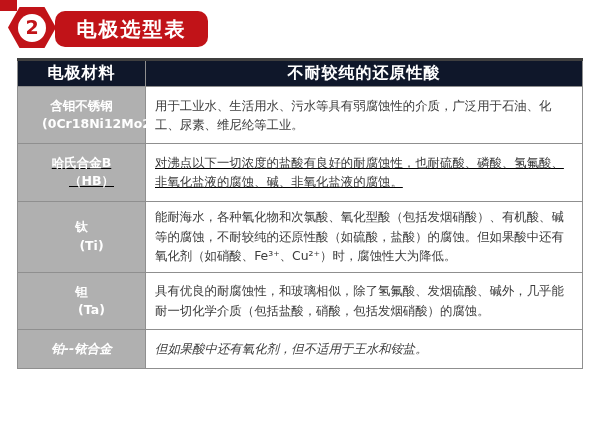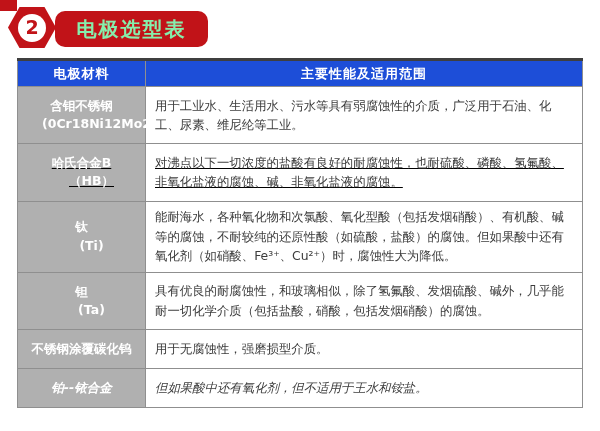--- a/index.html
+++ b/index.html
@@ -25,38 +25,38 @@
   .hex-badge .badge-number {
     color: #c11318; font-weight: bold; font-size: 19px; line-height: 1;
   }
   .title-banner {
     position: absolute; left: 55px; top: 11px; width: 153px; height: 36px;
     background: #c11318; border-radius: 10px;
     display: flex; align-items: center; justify-content: center;
     z-index: 1;
   }
   .title-banner .title-text {
-    color: #86efac; font-weight: bold; font-size: 20px; letter-spacing: 2px;
+    color: #ffffff; font-weight: bold; font-size: 20px; letter-spacing: 2px;
   }
 
   
   .sel-table {
     position: absolute; left: 17px; top: 58px; width: 566px;
     border-collapse: collapse; table-layout: fixed;
     border: 1px solid #8f8f8f;
     border-top: 3px solid #3f3f3f;
   }
   .sel-table col.c-material { width: 128px; }
   .sel-table th, .sel-table td {
     border: 1px solid #8f8f8f;
     vertical-align: middle;
   }
   .sel-table th {
-    background: #1d4ed8; color: #ffffff; font-weight: bold;
-    font-size: 13px; text-align: center; height: 27px; letter-spacing: 1px;
+    background: #0f172a; color: #ffffff; font-weight: bold;
+    font-size: 16px; text-align: center; height: 27px; letter-spacing: 1px;
   }
   .sel-table td.material-cell {
     background: #b0b0b0; color: #ffffff; font-weight: bold;
     font-size: 12.5px; text-align: center; line-height: 1.45;
     padding: 10px 4px;
   }
   .sel-table td.desc-cell {
     background: #ffffff; color: #3c3c3c;
     font-size: 12.4px; line-height: 1.58; text-align: left;
     padding: 4px 9px;
@@ -87,21 +87,21 @@
 </div>
 
 <table class="sel-table">
   <colgroup>
     <col class="c-material">
     <col class="c-desc">
   </colgroup>
   <tbody>
       <tr class="rh">
     <th>电极材料</th>
-    <th>主要性能及适用范围</th>
+    <th>不耐较纯的还原性酸</th>
   </tr>
   <tr class="r1">
     <td class="material-cell">
       <span class="material-main">含钼不锈钢</span>
       <span class="material-sub">(0Cr18Ni12Mo2Ti)</span>
     </td>
     <td class="desc-cell">用于工业水、生活用水、污水等具有弱腐蚀性的介质，广泛用于石油、化工、尿素、维尼纶等工业。</td>
   </tr>
   <tr class="r2">
     <td class="material-cell">
@@ -117,26 +117,20 @@
     </td>
     <td class="desc-cell">能耐海水，各种氧化物和次氯酸、氧化型酸（包括发烟硝酸）、有机酸、碱等的腐蚀，不耐较纯的还原性酸（如硫酸，盐酸）的腐蚀。但如果酸中还有氧化剂（如硝酸、Fe³⁺、Cu²⁺）时，腐蚀性大为降低。</td>
   </tr>
   <tr class="r5">
     <td class="material-cell">
       <span class="material-main">钽</span>
       <span class="material-sub">(Ta)</span>
     </td>
     <td class="desc-cell">具有优良的耐腐蚀性，和玻璃相似，除了氢氟酸、发烟硫酸、碱外，几乎能耐一切化学介质（包括盐酸，硝酸，包括发烟硝酸）的腐蚀。</td>
   </tr>
-  <tr class="r6">
-    <td class="material-cell">
-      <span class="material-main">不锈钢涂覆碳化钨</span>
-    </td>
-    <td class="desc-cell">用于无腐蚀性，强磨损型介质。</td>
-  </tr>
   <tr class="r7">
     <td class="material-cell">
       <span class="material-main">铂--铱合金</span>
     </td>
     <td class="desc-cell">但如果酸中还有氧化剂，但不适用于王水和铵盐。</td>
   </tr>
 </tbody>
   </table>
 
 </body></html>

